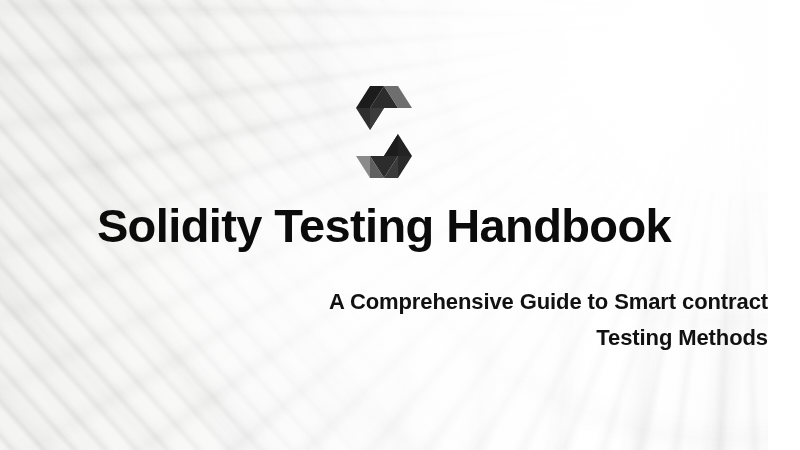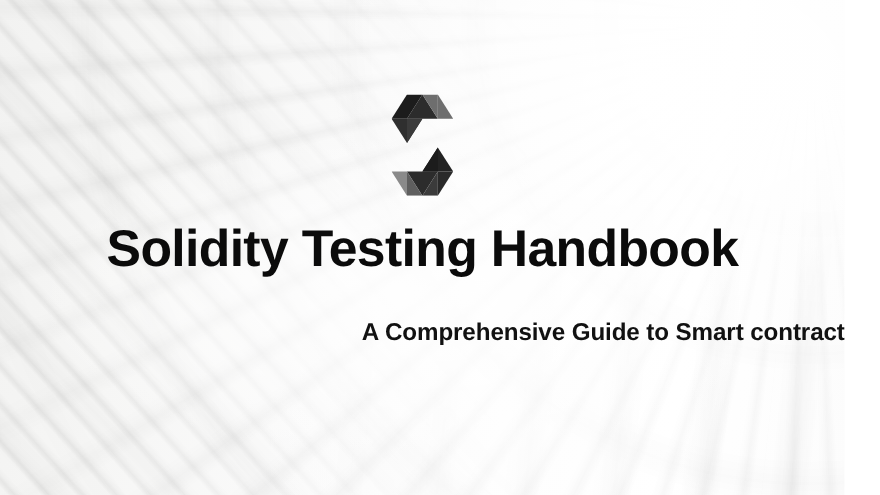--- a/index.html
+++ b/index.html
@@ -264,16 +264,17 @@
         <polygon points="56,70 42,92 42,70" fill="#2a2a2a"></polygon>
         <polygon points="56,70 42,70 28,70 42,48" fill="#232323"></polygon>
         <polygon points="42,70 28,70 42,48" fill="#1c1c1c"></polygon>
       </svg>
     </div>
 
     <div class="title">Solidity Testing Handbook</div>
 
     <div class="subtitle">
       <span class="sub-line">A Comprehensive Guide to Smart contract</span>
+      <span class="sub-line">Testing Methods</span>
     </div>
 
   </div>
 </div>
 
 </body></html>

